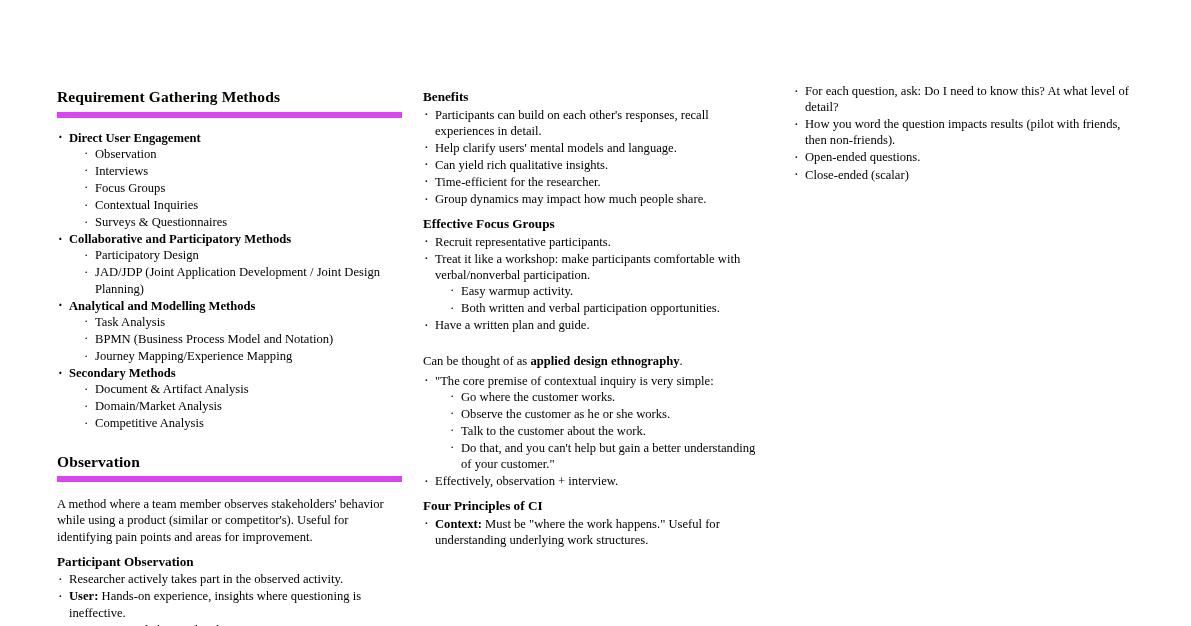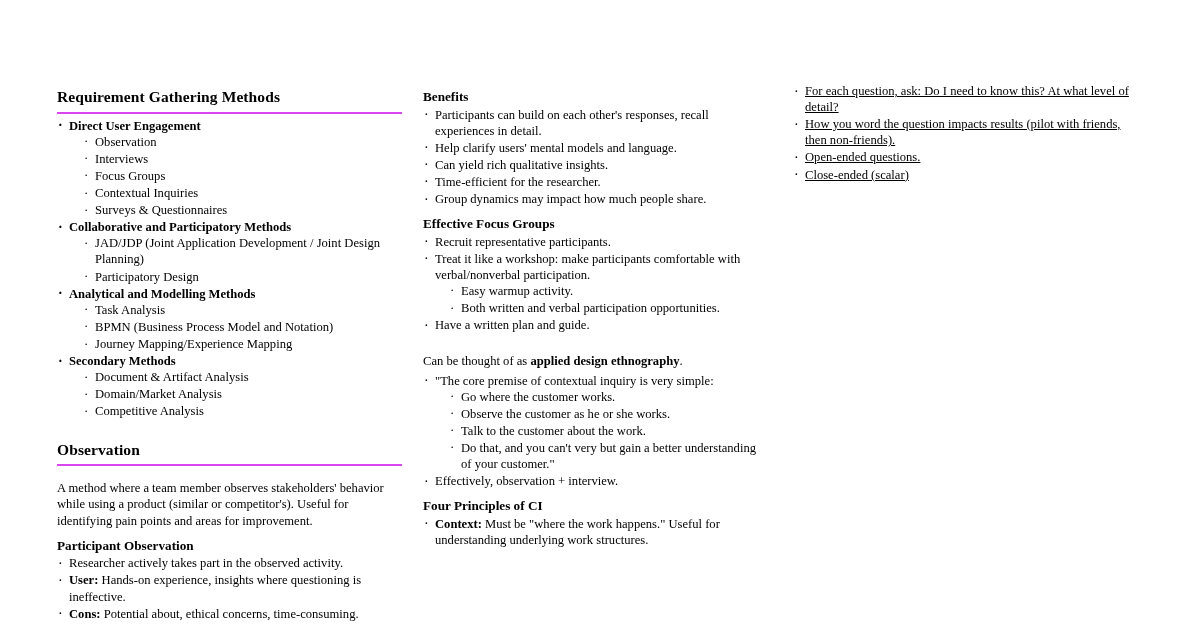--- a/index.html
+++ b/index.html
@@ -33,24 +33,24 @@
 
   .col-inner {
     position: absolute;
     left: 0;
     width: 345px;
   }
 
   h1.section-title {
     font-size: 15.5px;
     font-weight: bold;
-    margin: 0 0 4px 0;
+    margin: 0 0 12px 0;
     padding: 0 0 5px 0;
     line-height: 1.2;
-    border-bottom: 2px solid #d946ef;
+    border-bottom: 6px solid #d946ef;
     letter-spacing: 0.1px;
   }
   h3.sub-title {
     font-size: 13.2px;
     font-weight: bold;
     margin: 9px 0 1px 0;
     line-height: 1.25;
   }
   p.body-text {
     font-size: 12.6px;
@@ -121,22 +121,22 @@
 
       <ul class="bullets" id="methods-list">
           <li class="bold-item"><span>Direct User Engagement</span><ul class="sub">
               <li><span>Observation</span></li>
               <li><span>Interviews</span></li>
               <li><span>Focus Groups</span></li>
               <li><span>Contextual Inquiries</span></li>
               <li><span>Surveys &amp; Questionnaires</span></li>
             </ul></li>
           <li class="bold-item"><span>Collaborative and Participatory Methods</span><ul class="sub">
+              <li><span>Participatory Design</span></li>
               <li><span>JAD/JDP (Joint Application Development / Joint Design Planning)</span></li>
-              <li><span>Participatory Design</span></li>
             </ul></li>
           <li class="bold-item"><span>Analytical and Modelling Methods</span><ul class="sub">
               <li><span>Task Analysis</span></li>
               <li><span>BPMN (Business Process Model and Notation)</span></li>
               <li><span>Journey Mapping/Experience Mapping</span></li>
             </ul></li>
           <li class="bold-item"><span>Secondary Methods</span><ul class="sub">
               <li><span>Document &amp; Artifact Analysis</span></li>
               <li><span>Domain/Market Analysis</span></li>
               <li><span>Competitive Analysis</span></li>
@@ -190,35 +190,35 @@
       <div class="spacer-md"></div>
 
 
       <p class="lead-text"><span>Can be thought of as </span><span class="b">applied design ethnography</span><span>.</span></p>
 
       <ul class="bullets" id="ci-list">
           <li><span>"The core premise of contextual inquiry is very simple:</span><ul class="sub">
               <li><span>Go where the customer works.</span></li>
               <li><span>Observe the customer as he or she works.</span></li>
               <li><span>Talk to the customer about the work.</span></li>
-              <li><span>Do that, and you can't very but gain a better understanding of your customer."</span></li>
+              <li><span>Do that, and you can't help but gain a better understanding of your customer."</span></li>
             </ul></li>
           <li><span>Effectively, observation + interview.</span></li>
         </ul>
 
       <h3 class="sub-title">Four Principles of CI</h3>
       <ul class="bullets tight" id="principles-list">
           <li><span class="b">Context: </span><span>Must be "where the work happens." Useful for understanding underlying work structures.</span></li>
         </ul>
 
     </div>
   </div>
 
   <div class="column" id="col-3">
-    <div class="col-inner" style="top:80px;text-decoration:underline;">
+    <div class="col-inner" style="top:80px;">
       <ul class="bullets" id="question-list">
           <li><span>For each question, ask: Do I need to know this? At what level of detail?</span></li>
           <li><span>How you word the question impacts results (pilot with friends, then non-friends).</span></li>
           <li><span>Open-ended questions.</span></li>
           <li><span>Close-ended (scalar)</span></li>
         </ul>
     </div>
   </div>
 
 </div>

